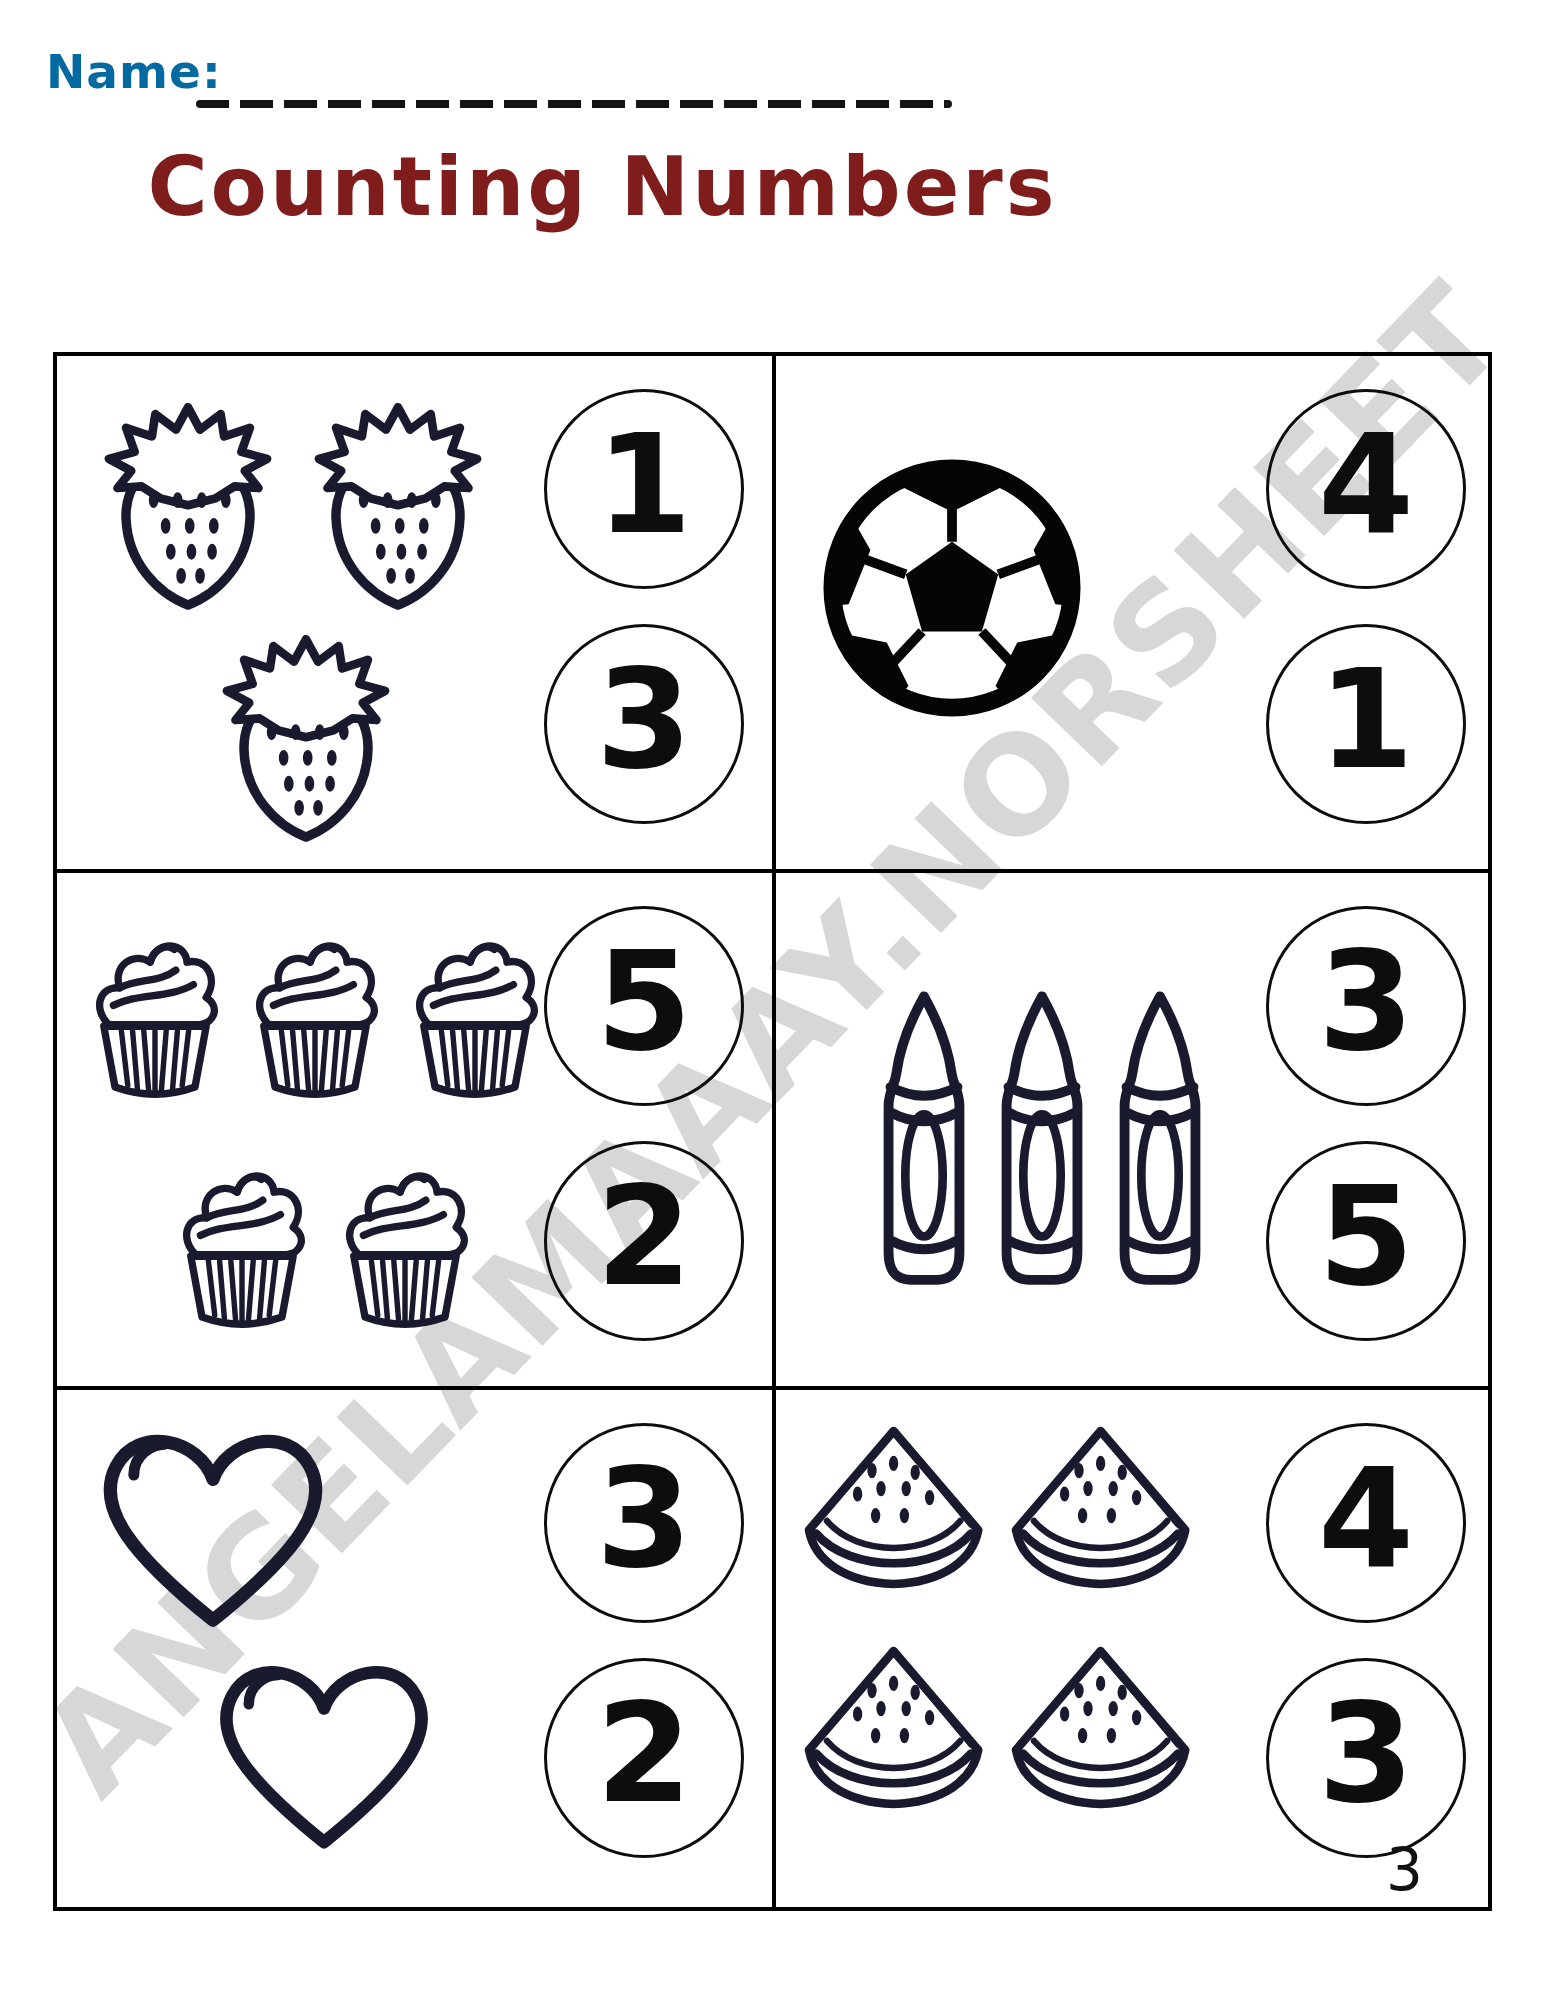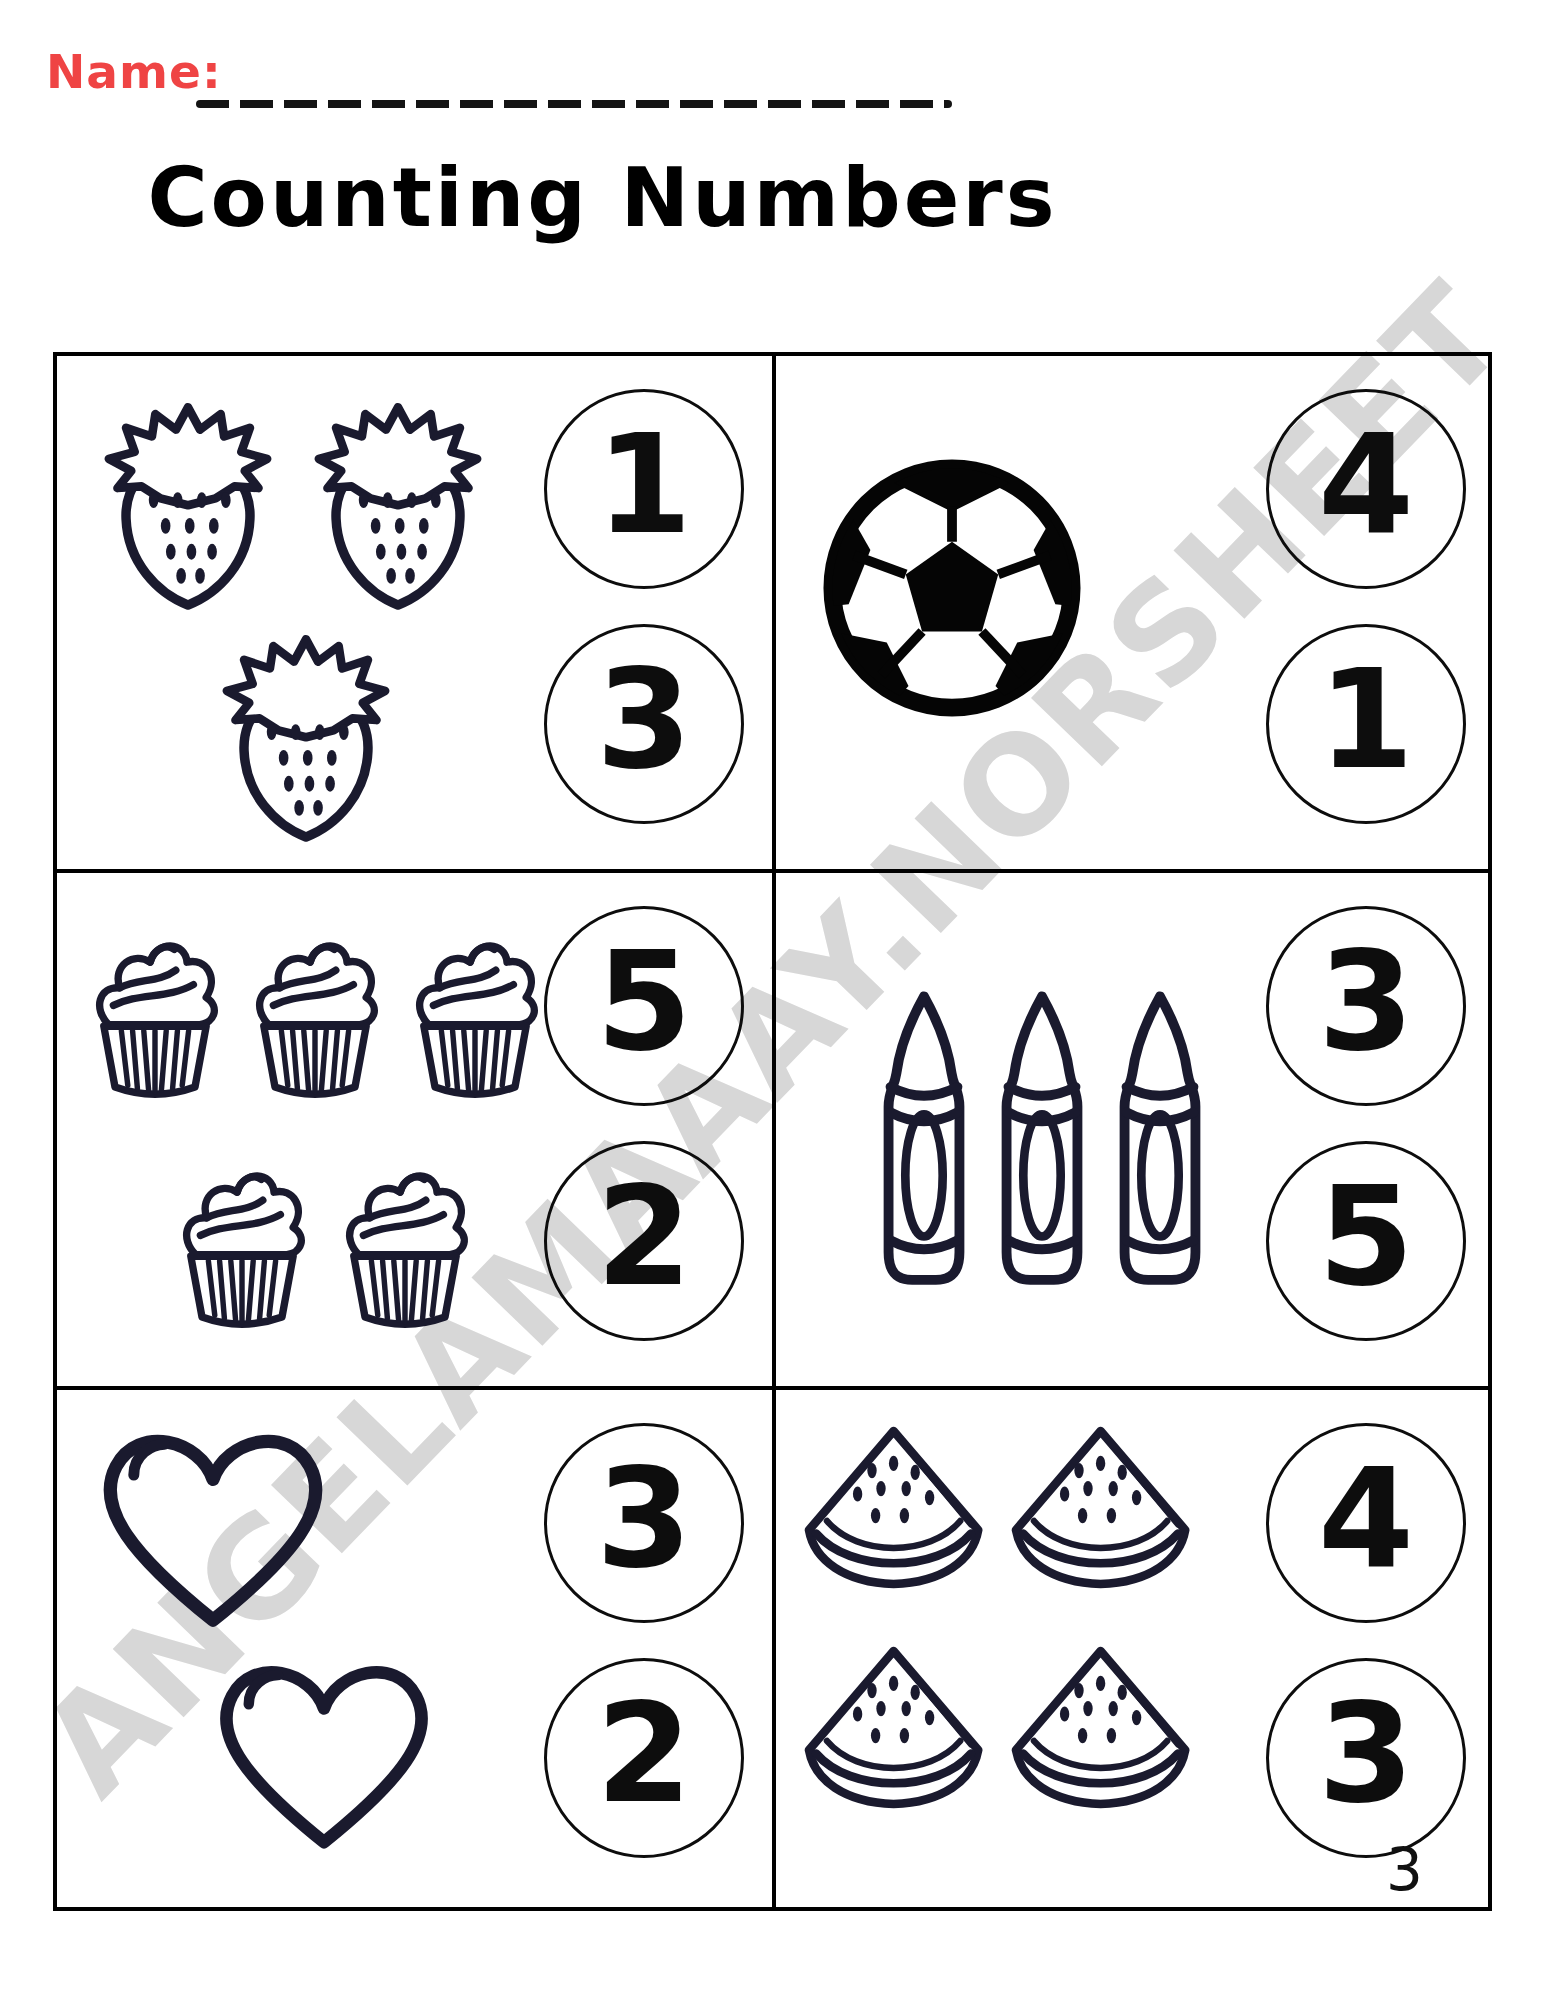--- a/index.html
+++ b/index.html
@@ -2,29 +2,29 @@
 <html><head>
 <meta charset="utf-8">
 <style>
   html,body{margin:0;padding:0;}
   body{
     width:1545px;height:2000px;position:relative;background:#ffffff;
     font-family:"DejaVu Sans","Liberation Sans",sans-serif;
     overflow:hidden;color:#111;
   }
   .name-row{position:absolute;left:46px;top:44px;width:900px;height:70px;}
-  .name-label{font-size:47px;font-weight:600;letter-spacing:1px;color:#ef4444;}
+  .name-label{font-size:47px;font-weight:600;letter-spacing:1px;color:#0369a1;}
   .name-line{
     position:absolute;left:150px;top:56px;width:756px;height:8px;
     background:repeating-linear-gradient(90deg,#141414 0 33px,transparent 33px 44px);
     border-radius:4px;
   }
   .title{
-    position:absolute;left:130px;top:150px;width:945px;text-align:center;
-    font-size:82px;font-weight:600;letter-spacing:3px;color:#000000;white-space:nowrap;
+    position:absolute;left:130px;top:139px;width:945px;text-align:center;
+    font-size:82px;font-weight:600;letter-spacing:3px;color:#7f1d1d;white-space:nowrap;
   }
   .watermark{
     position:absolute;left:50%;top:52%;z-index:0;white-space:nowrap;
     transform:translate(-50%,-50%) rotate(-46deg);
     font-size:135px;font-weight:700;letter-spacing:2px;color:#d7d7d7;
     user-select:none;
   }
   .grid{
     position:absolute;left:53px;top:352px;width:1439px;height:1559px;z-index:1;
     border:4px solid #000;box-sizing:border-box;

